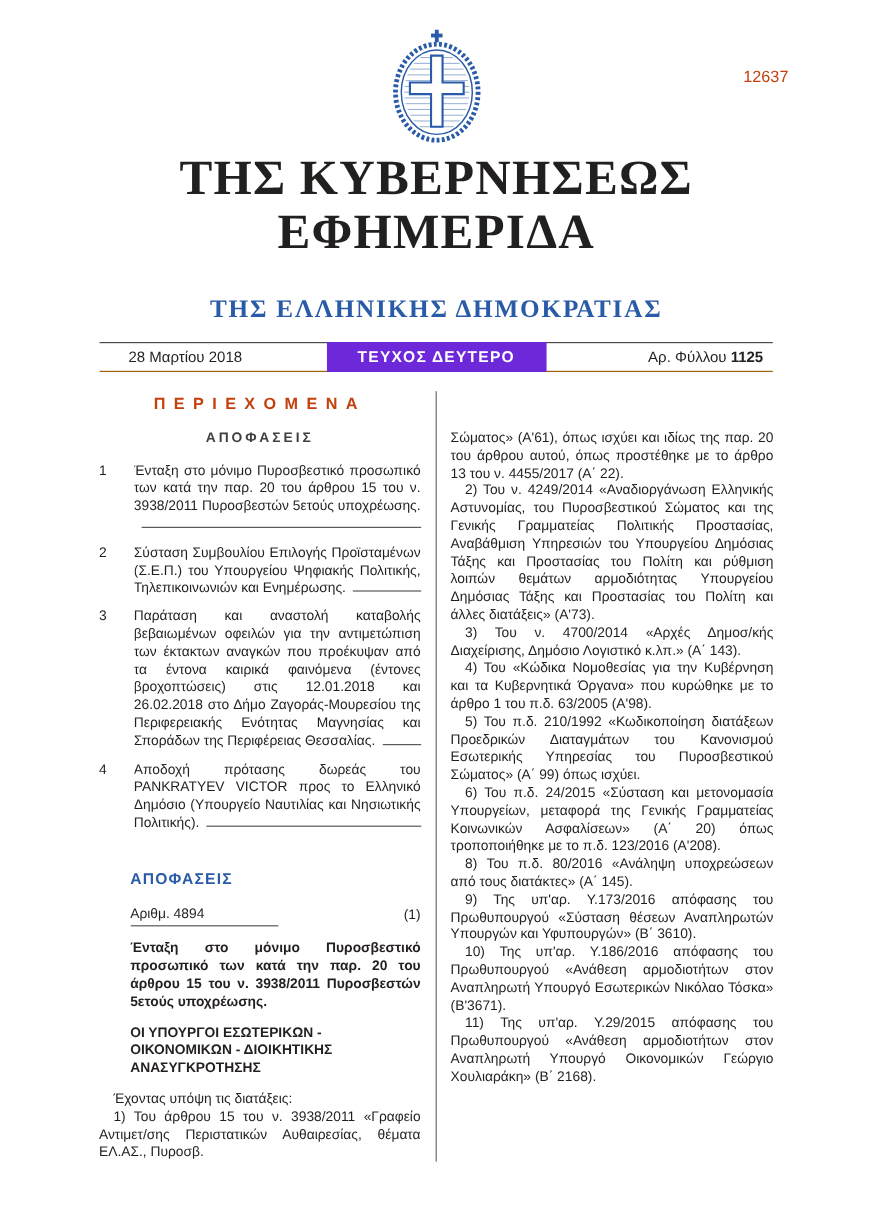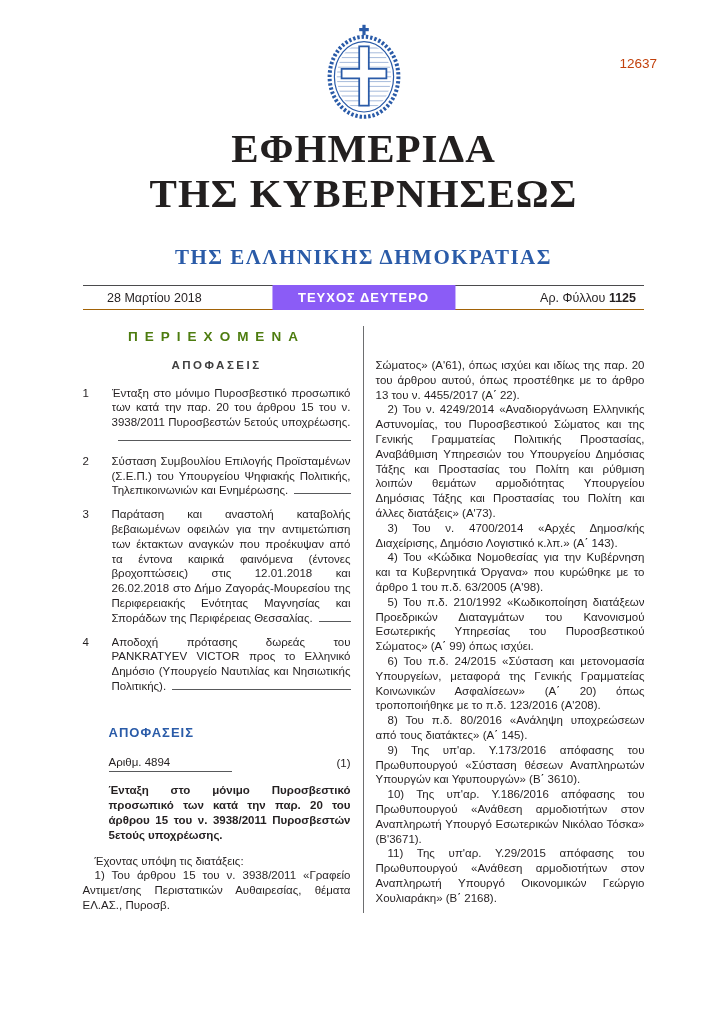--- a/index.html
+++ b/index.html
@@ -31,40 +31,40 @@
   
   .issue-bar {
     width:561px; margin:15px auto 16px;
     border-top:1px solid #4b4b4d; border-bottom:1px solid #a16207;
     height:25px; display:flex; align-items:center; justify-content:space-between;
     position:relative; font-size:12.5px;text-align:center;
   }
   .issue-date { padding-left:24px; }
   .issue-volume {
     position:absolute; left:50%; transform:translateX(-50%);
-    top:-1px; bottom:-1px; background:#8b5cf6; color:#ffffff;
+    top:-1px; bottom:-1px; background:#6d28d9; color:#ffffff;
     font-weight:bold; font-size:13px; letter-spacing:1px;
     display:flex; align-items:center; padding:0 26px; white-space:nowrap;
   }
   .issue-sheet { padding-right:8px; }
   .issue-sheet b { font-weight:bold; }
 
   
   .columns {
     width:562px; margin:16px auto 0; display:flex;
     font-size:11.5px; line-height:14.8px;
   }
   .col { width:50%; }
   .col-left  { padding-right:12px; border-right:1px solid #6d6e70; }
   .col-right { padding-left:12px; }
 
   
   .toc-heading {
     text-align:center; font-weight:bold; font-size:13.5px;
-    letter-spacing:7px; color:#4d7c0f; margin:4px 0 13px;
+    letter-spacing:7px; color:#c2410c; margin:4px 0 13px;
   }
   .toc-sub {
     text-align:center; font-weight:bold; font-size:11.5px;
     letter-spacing:2.5px; color:#404041; margin-bottom:13px;
   }
   .toc-item { display:flex; margin-bottom:9px; text-align:justify; }
   .toc-num { width:29px; flex-shrink:0; }
   .toc-text { flex:1; overflow:hidden; }
   .toc-text::after {
     content:""; display:inline-block; width:100%; margin-right:-100%;
@@ -125,22 +125,22 @@
             <line x1="10" y1="78" x2="90" y2="78"></line>
               <line x1="10" y1="84" x2="90" y2="84"></line>
             <line x1="10" y1="90" x2="90" y2="90"></line>
               <line x1="10" y1="96" x2="90" y2="96"></line>
             <line x1="10" y1="102" x2="90" y2="102"></line>
           </g>
           <path d="M44 28 h12 v28 h22 v12 h-22 v34 h-12 v-34 h-22 v-12 h22 z" fill="#ffffff" stroke-width="2.2"></path>
         </g>
       </svg>
     </div>
+    <div class="m-title">ΤΗΣ ΚΥΒΕΡΝΗΣΕΩΣ</div>
     <div class="m-title">ΕΦΗΜΕΡΙΔΑ</div>
-    <div class="m-title">ΤΗΣ ΚΥΒΕΡΝΗΣΕΩΣ</div>
     <div class="m-sub">ΤΗΣ ΕΛΛΗΝΙΚΗΣ ΔΗΜΟΚΡΑΤΙΑΣ</div>
   </header>
 
   <div class="issue-bar">
     <span class="issue-date">28 Μαρτίου 2018</span>
     <span class="issue-volume">ΤΕΥΧΟΣ ΔΕΥΤΕΡΟ</span>
     <span class="issue-sheet">
       <span>Αρ. Φύλλου</span>
       <b>1125</b>
     </span>
@@ -170,20 +170,21 @@
       </div>
 
       <div class="decisions-heading">ΑΠΟΦΑΣΕΙΣ</div>
 
       <div class="decision-no-row">
         <span class="decision-no">Αριθμ. 4894</span>
         <span class="decision-index">(1)</span>
       </div>
 
       <div class="decision-title">Ένταξη στο μόνιμο Πυροσβεστικό προσωπικό των κατά την παρ. 20 του άρθρου 15 του ν. 3938/2011 Πυροσβεστών 5ετούς υποχρέωσης.</div>
+      <div class="decision-issuers">ΟΙ ΥΠΟΥΡΓΟΙ ΕΣΩΤΕΡΙΚΩΝ - ΟΙΚΟΝΟΜΙΚΩΝ - ΔΙΟΙΚΗΤΙΚΗΣ ΑΝΑΣΥΓΚΡΟΤΗΣΗΣ</div>
 
       <p class="body">Έχοντας υπόψη τις διατάξεις:</p>
       <p class="body">1) Του άρθρου 15 του ν. 3938/2011 «Γραφείο Αντιμετ/σης Περιστατικών Αυθαιρεσίας, θέματα ΕΛ.ΑΣ., Πυροσβ.</p>
     </div>
 
     <div class="col col-right">
       <p class="body first">Σώματος» (Α'61), όπως ισχύει και ιδίως της παρ. 20 του άρθρου αυτού, όπως προστέθηκε με το άρθρο 13 του ν. 4455/2017 (Α΄ 22).</p>
       <p class="body">2) Του ν. 4249/2014 «Αναδιοργάνωση Ελληνικής Αστυνομίας, του Πυροσβεστικού Σώματος και της Γενικής Γραμματείας Πολιτικής Προστασίας, Αναβάθμιση Υπηρεσιών του Υπουργείου Δημόσιας Τάξης και Προστασίας του Πολίτη και ρύθμιση λοιπών θεμάτων αρμοδιότητας Υπουργείου Δημόσιας Τάξης και Προστασίας του Πολίτη και άλλες διατάξεις» (Α'73).</p>
       <p class="body">3) Του ν. 4700/2014 «Αρχές Δημοσ/κής Διαχείρισης, Δημόσιο Λογιστικό κ.λπ.» (Α΄ 143).</p>
       <p class="body">4) Του «Κώδικα Νομοθεσίας για την Κυβέρνηση και τα Κυβερνητικά Όργανα» που κυρώθηκε με το άρθρο 1 του π.δ. 63/2005 (Α'98).</p>

